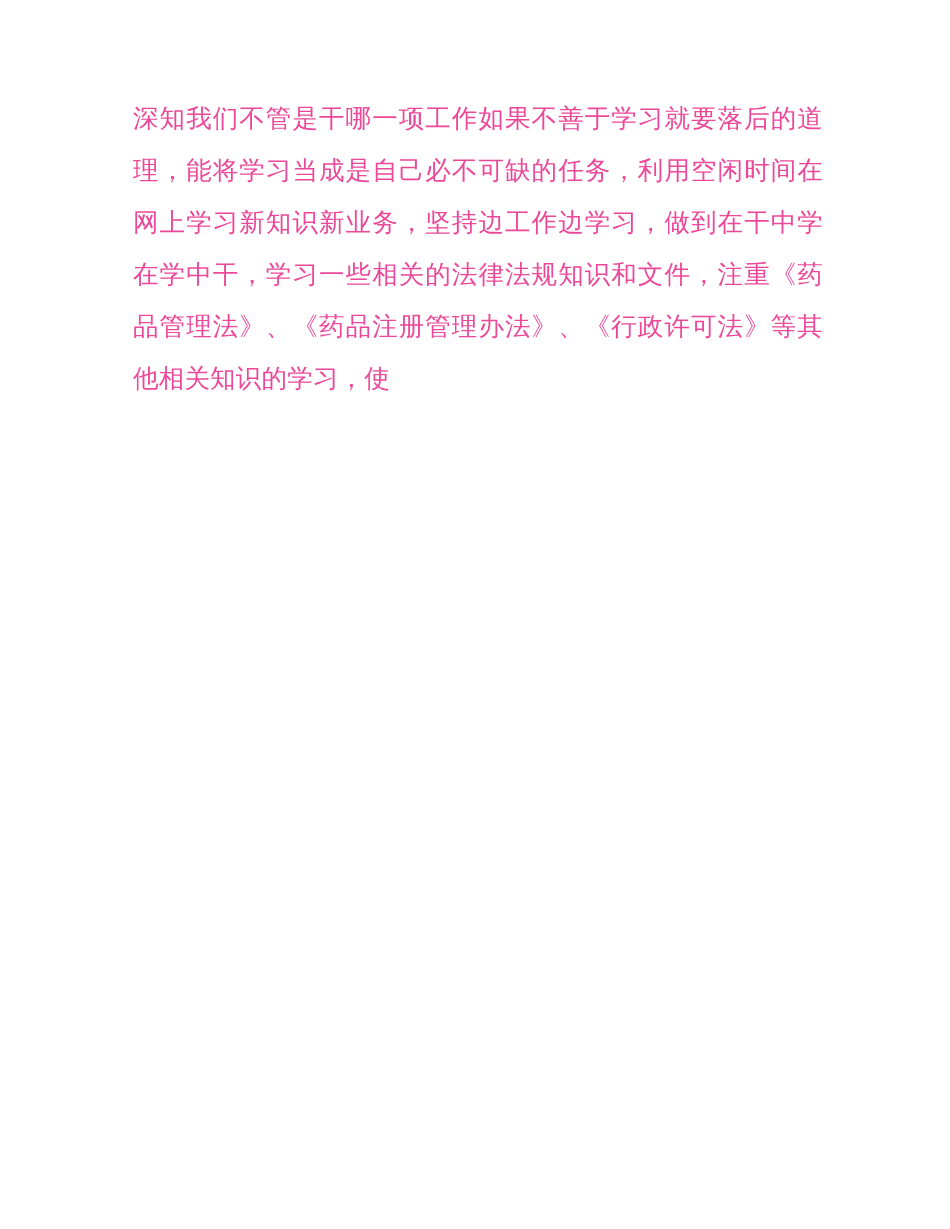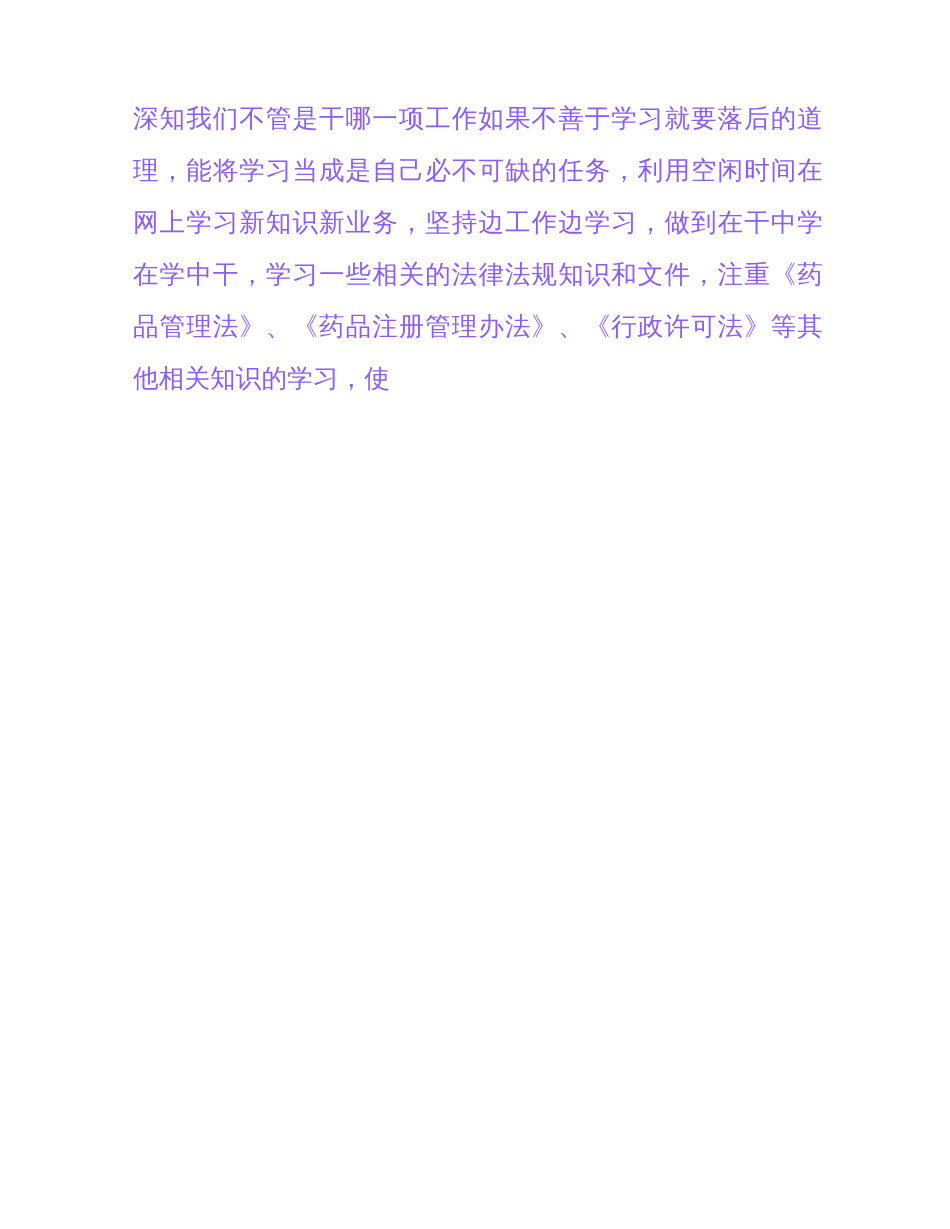--- a/index.html
+++ b/index.html
@@ -18,21 +18,21 @@
   .doc-body {
     position: absolute;
     left: 133px;
     top: 92px;
     width: 690px;
   }
   .doc-paragraph {
     font-family: "DejaVu Serif", "Liberation Serif", serif;
     font-size: 25.5px;
     line-height: 52px;
-    color: #8b5cf6;
+    color: #ec4899;
     text-align: justify;
     text-justify: inter-ideograph;
     letter-spacing: 0.2px;
     margin: 0;
     white-space: pre-wrap;
     word-break: break-all;
   }
 </style>
 </head>
 <body>

